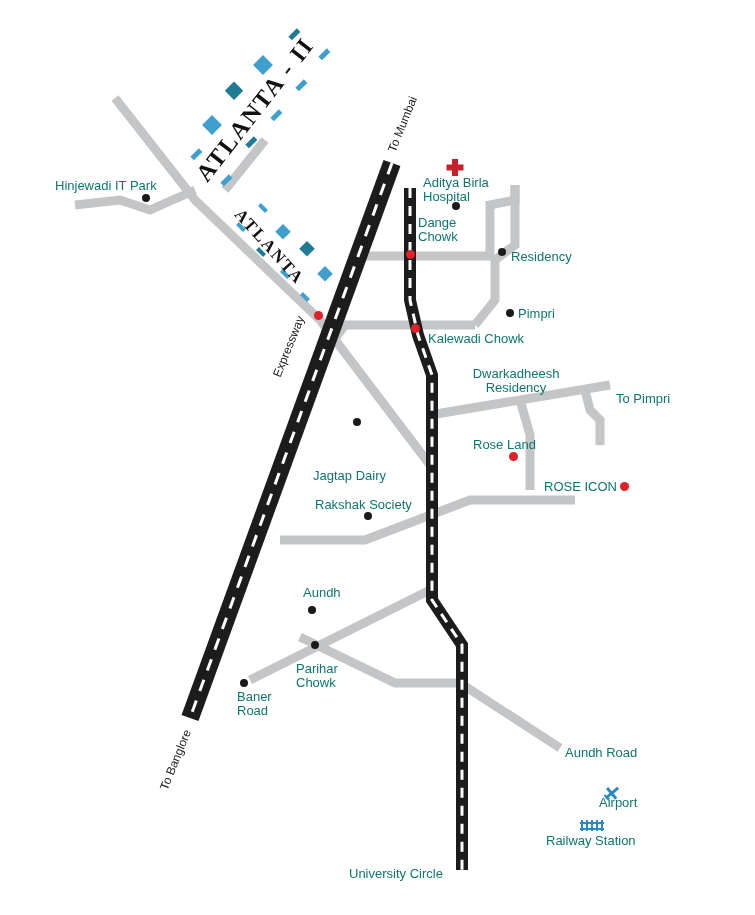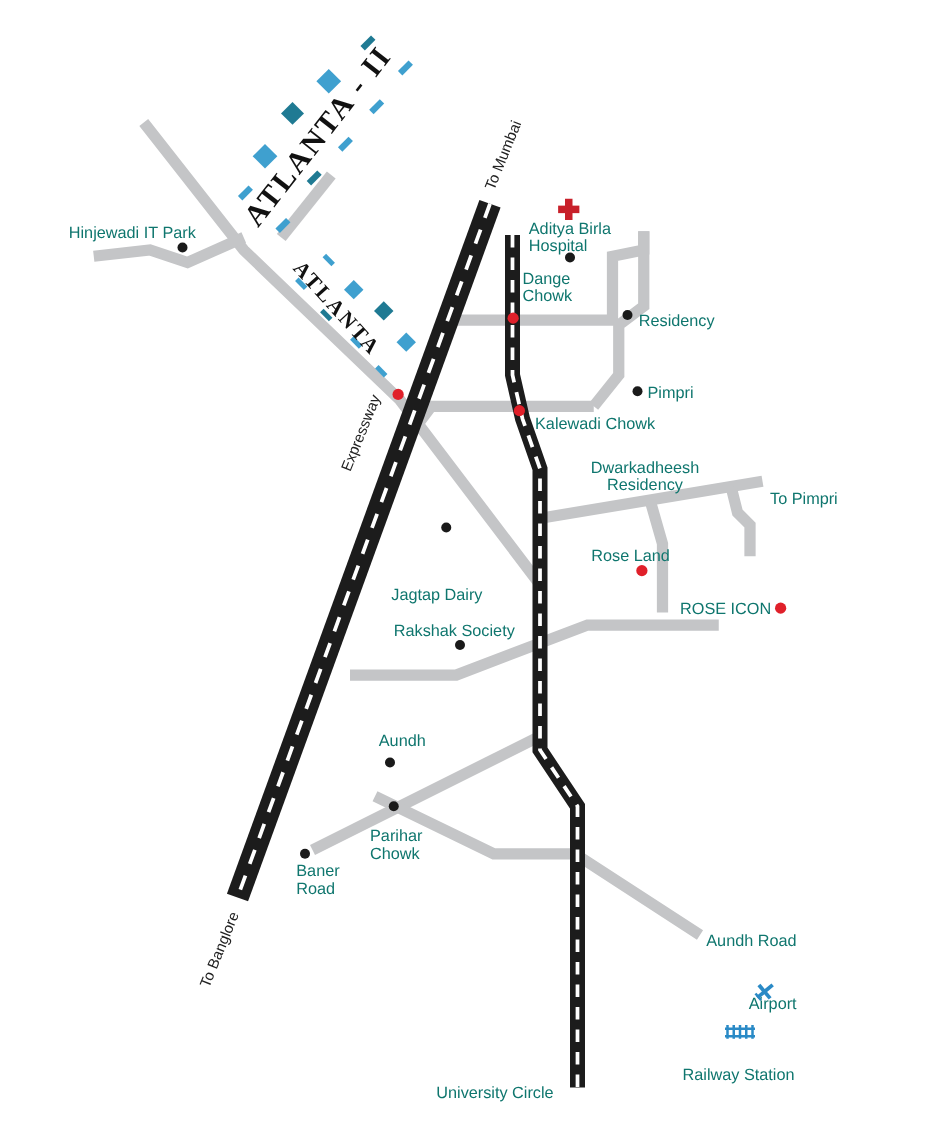--- a/index.html
+++ b/index.html
@@ -118,15 +118,15 @@
   <div class="lbl" style="left:616px;top:392px;">To Pimpri</div>
   <div class="lbl" style="left:313px;top:453px;margin-top:16px;">Jagtap Dairy</div>
   <div class="lbl" style="left:473px;top:438px;">Rose Land</div>
   <div class="lbl" style="left:544px;top:480px;">ROSE ICON</div>
   <div class="lbl" style="left:315px;top:498px;">Rakshak Society</div>
   <div class="lbl" style="left:303px;top:586px;">Aundh</div>
   <div class="lbl" style="left:296px;top:662px;width:45px;white-space:normal;">Parihar Chowk</div>
   <div class="lbl" style="left:237px;top:690px;width:40px;white-space:normal;">Baner Road</div>
   <div class="lbl" style="left:565px;top:746px;">Aundh Road</div>
   <div class="lbl" style="left:599px;top:796px;">Airport</div>
-  <div class="lbl" style="left:546px;top:834px;margin-top:19px;">Railway Station</div>
+  <div class="lbl" style="left:546px;top:834px;">Railway Station</div>
   <div class="lbl" style="left:349px;top:867px;">University Circle</div>
 </div>
 
 </body></html>

